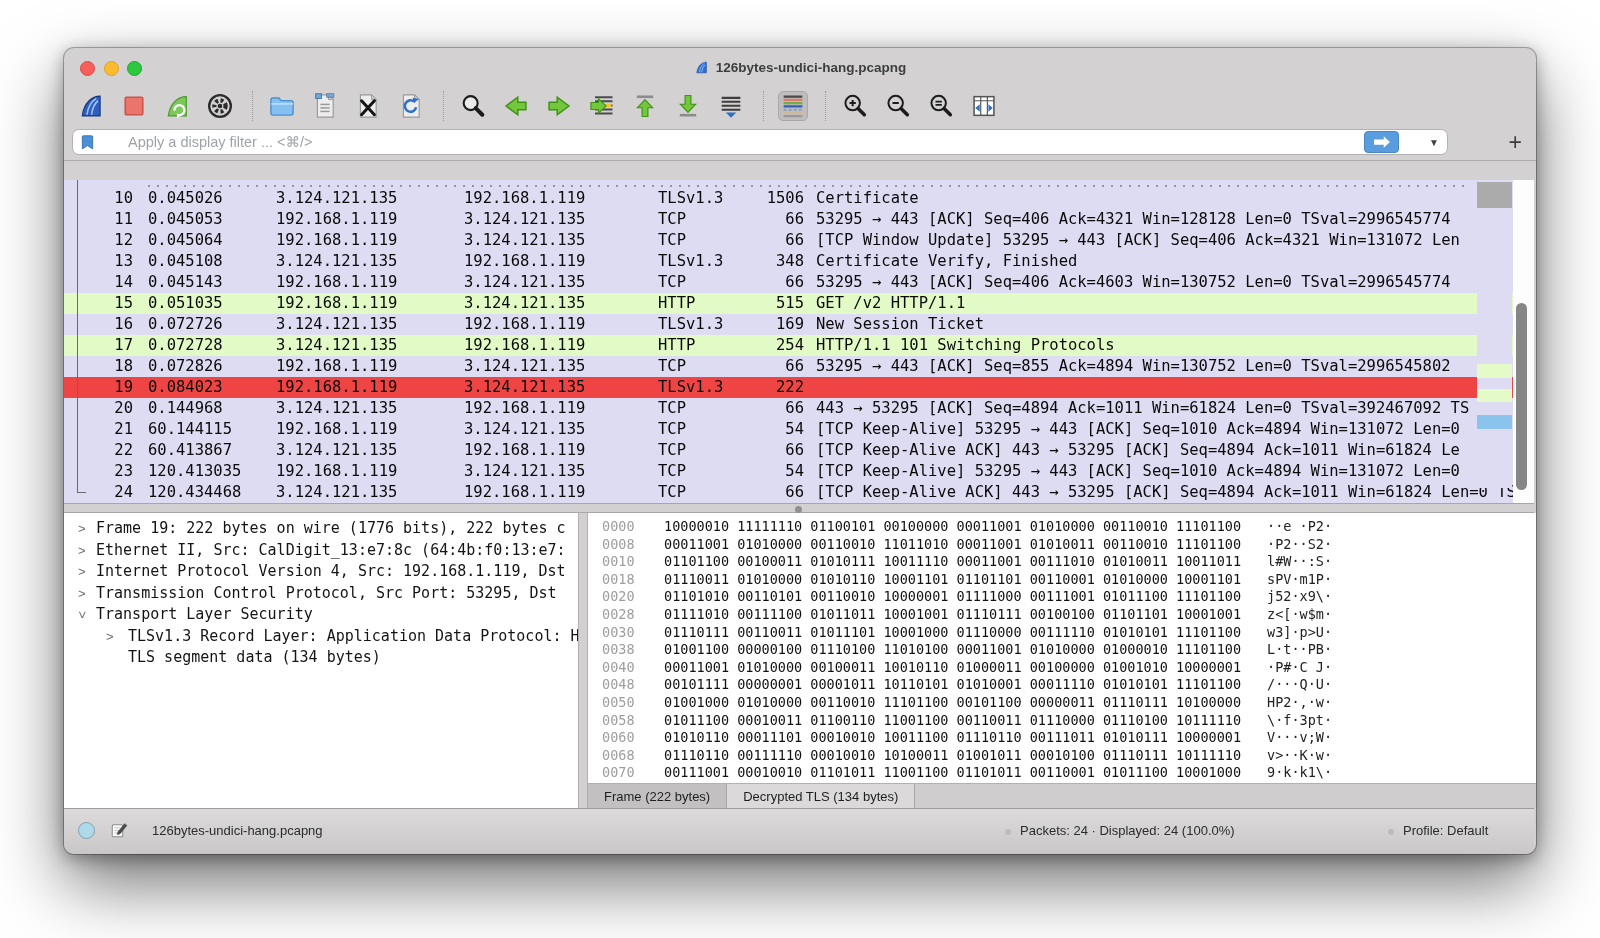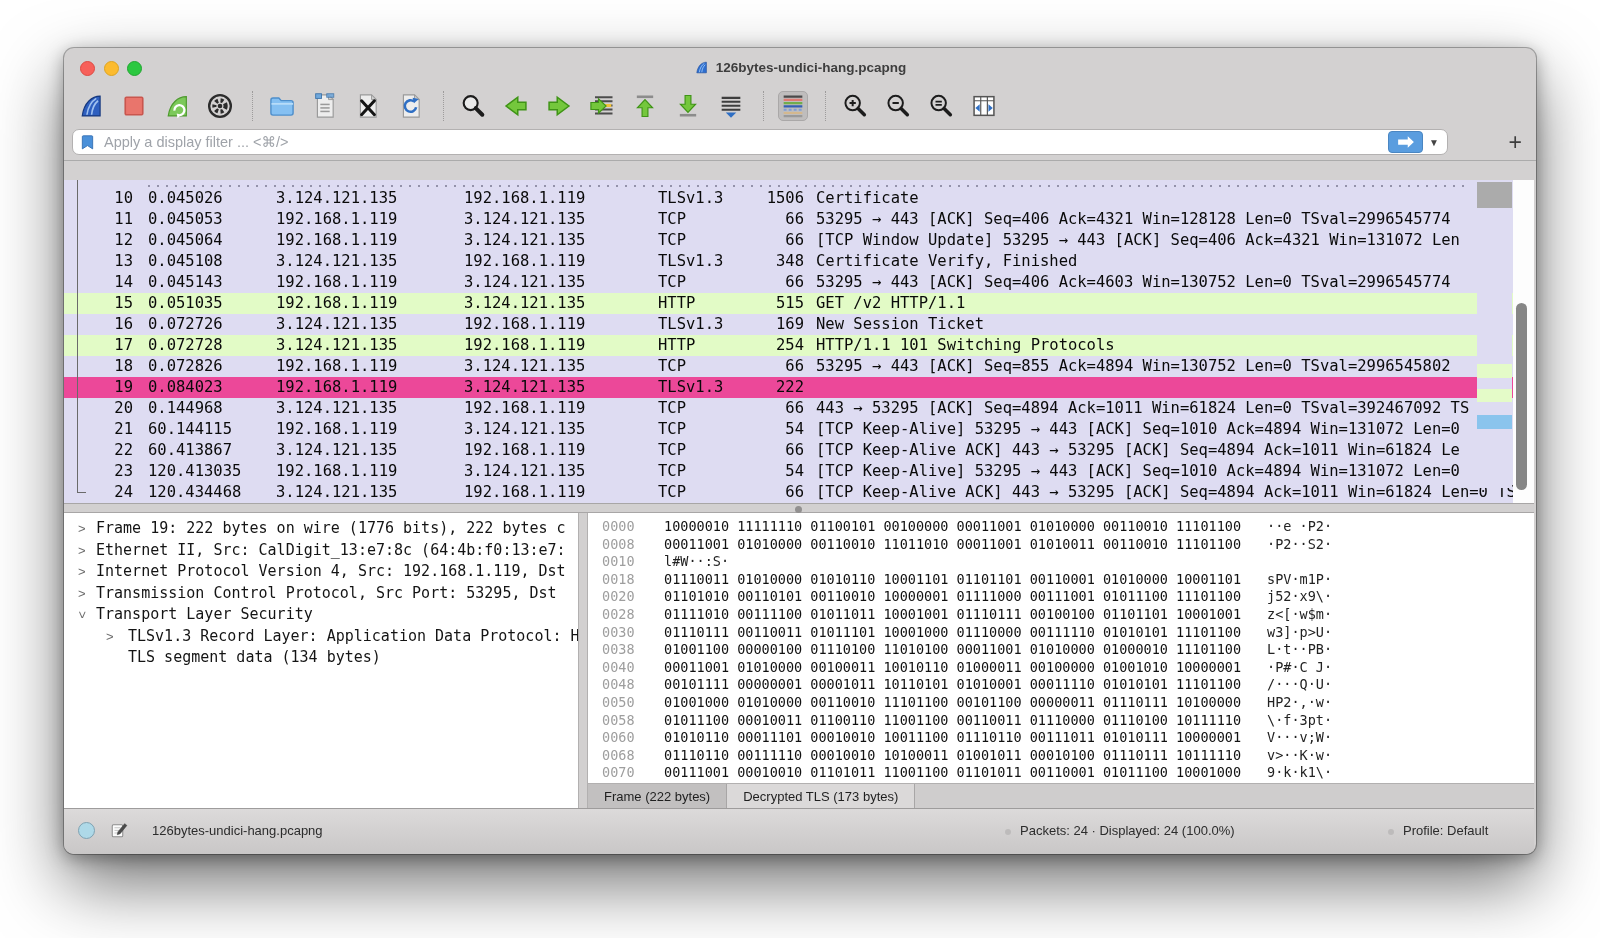--- a/index.html
+++ b/index.html
@@ -19,42 +19,42 @@
          gap:7px;font-size:13.5px;font-weight:700;color:#3e3e3e;}
   
   .toolbar{position:absolute;left:0;top:38px;right:0;height:40px;display:flex;align-items:center;padding-left:12px;}
   .tbtn{width:30px;height:30px;display:flex;align-items:center;justify-content:center;margin-right:13px;border-radius:5px;}
   .tbtn svg{width:28px;height:28px;}
   .tbtn.pressed{background:#bfbdbd;border:1px solid #aaa8a8;box-sizing:border-box;}
   .tsep{height:30px;border-left:1.5px dotted #9d9b9b;margin:0 14px 0 4px;}
   
   .filterbar{position:absolute;left:0;top:78px;right:0;height:34px;border-bottom:1px solid #ababab;}
   .filter-field{position:absolute;left:8px;top:3px;width:1376px;height:26px;background:#ffffff;border:1px solid #b3b1b1;
-                border-radius:7px;display:flex;align-items:center;box-sizing:border-box;padding:0 6px;}
+                border-radius:7px;display:flex;align-items:center;box-sizing:border-box;padding:0 6px;gap:24px;}
   .filter-field input{flex:1;border:none;outline:none;background:transparent;font-size:14.5px;color:#333;
                       font-family:"Liberation Sans",sans-serif;margin-left:6px;}
   .filter-field input::placeholder{color:#9fa3a9;}
   .apply-btn{width:33px;height:20px;background:#5a9ddf;border:1px solid #4a86c2;border-radius:4px;
              display:flex;align-items:center;justify-content:center;margin-right:6px;}
   .apply-btn svg{width:22px;height:14px;}
   .chev{font-size:10px;color:#444;margin-right:2px;}
   .plus-btn{position:absolute;right:14px;top:2px;font-size:23px;font-weight:300;color:#3d3d3d;line-height:28px;}
   
   .pl-header{position:absolute;left:0;top:112px;width:1470px;height:20px;background:#f6f6f6;
              border-bottom:1px solid #c6c6c6;display:flex;font-size:13.5px;color:#111;box-sizing:border-box;}
   .ph-cell{box-sizing:border-box;padding:1px 0 0 6px;border-right:1px solid #d9d9d9;overflow:hidden;white-space:nowrap;}
   .pl-rows{position:absolute;left:0;top:132px;width:1470px;height:323px;background:#ffffff;overflow:hidden;
            font-family:"DejaVu Sans Mono", monospace;font-size:15.5px;color:#0a0a0a;}
   .pl-row{display:flex;height:21px;line-height:21px;white-space:nowrap;}
   .pl-partial{height:8px;overflow:hidden;position:relative;}
   .pl-partial::after{content:"";position:absolute;left:84px;right:70px;bottom:1px;height:2.5px;
            background:repeating-linear-gradient(90deg, rgba(35,35,60,0.4) 0 2px, transparent 2px 9px);}
   .r-lav{background:#dedcf2;}
   .r-grn{background:#e2fbc6;}
-  .r-sel{background:#ec4899;}
+  .r-sel{background:#ef4444;}
   .c{box-sizing:border-box;overflow:hidden;flex-shrink:0;}
   .c-no{width:78px;text-align:right;padding-right:9px;}
   .c-time{width:128px;padding-left:6px;}
   .c-src{width:188px;padding-left:6px;}
   .c-dst{width:194px;padding-left:6px;}
   .c-proto{width:100px;padding-left:6px;}
   .c-len{width:58px;text-align:right;padding-right:6px;}
   .c-info{flex:1;padding-left:6px;overflow:hidden;}
   .related-line{position:absolute;left:13px;top:0;height:312px;border-left:1.5px solid #6a6a6a;z-index:5;}
   .related-corner{position:absolute;left:13px;top:301px;width:9px;height:11px;border-bottom:1.5px solid #6a6a6a;z-index:5;}
@@ -73,21 +73,21 @@
   .hsplit .dot{position:absolute;left:731px;top:2px;width:7px;height:7px;border-radius:50%;background:#929090;}
   .vsplit{position:absolute;left:514px;top:465px;width:10px;height:295px;background:#d2d0d0;
           border-left:1px solid #b2b0b0;border-right:1px solid #b2b0b0;box-sizing:border-box;}
   
   .detail-pane{position:absolute;left:0;top:465px;width:514px;height:295px;background:#ffffff;overflow:hidden;
                font-family:"DejaVu Sans Mono", monospace;font-size:15px;color:#141414;padding-top:5px;box-sizing:border-box;}
   .d-row{position:relative;height:21.5px;line-height:21.5px;white-space:nowrap;overflow:hidden;}
   .d-row .exp{position:absolute;font-family:"Liberation Sans",sans-serif;font-size:13px;color:#6b6b6b;top:0;}
   .d-row .exp.open{transform:rotate(90deg);}
   
-  .bytes-pane{position:absolute;left:524px;top:465px;width:946px;height:295px;background:#ffffff;overflow:hidden;}
+  .bytes-pane{position:absolute;left:524px;top:465px;width:946px;height:295px;background:#ffffff;overflow:hidden;padding-left:45px;}
   .bytes-rows{position:absolute;left:0;top:0;width:100%;height:270px;padding-top:5px;box-sizing:border-box;
               font-family:"DejaVu Sans Mono", monospace;font-size:13.5px;}
   .b-row{height:17.6px;line-height:17.6px;white-space:pre;display:flex;}
   .b-off{width:36px;margin-left:14px;color:#9e9e9e;flex-shrink:0;}
   .b-bits{margin-left:26px;color:#111;flex-shrink:0;}
   .b-ascii{margin-left:26px;color:#222;}
   .bytes-tabs{position:absolute;left:0;bottom:0;width:100%;height:25px;background:#cfcdcd;border-top:1px solid #b2b0b0;
               display:flex;box-sizing:border-box;}
   .btab{padding:0 16px;font-size:13px;color:#1f1f1f;display:flex;align-items:center;border-right:1px solid #a8a6a6;
         background:#c2c0c0;}
@@ -472,37 +472,37 @@
         <div class="d-row" style="padding-left: 32px;"><span class="exp open" style="left: 14px;">&gt;</span><span>Transport Layer Security</span></div>
         <div class="d-row" style="padding-left: 64px;"><span class="exp" style="left: 42px;">&gt;</span><span>TLSv1.3 Record Layer: Application Data Protocol: H</span></div>
         <div class="d-row" style="padding-left: 64px;"><span>TLS segment data (134 bytes)</span></div>
       </div>
     <div class="vsplit"></div>
 
     <div class="bytes-pane">
       <div class="bytes-rows" id="bytes-rows">
           <div class="b-row"><span class="b-off">0000</span><span class="b-bits">10000010 11111110 01100101 00100000 00011001 01010000 00110010 11101100</span><span class="b-ascii">··e ·P2·</span></div>
           <div class="b-row"><span class="b-off">0008</span><span class="b-bits">00011001 01010000 00110010 11011010 00011001 01010011 00110010 11101100</span><span class="b-ascii">·P2··S2·</span></div>
-          <div class="b-row"><span class="b-off">0010</span><span class="b-ascii">l#W··:S·</span></div>
+          <div class="b-row"><span class="b-off">0010</span><span class="b-bits">01101100 00100011 01010111 10011110 00011001 00111010 01010011 10011011</span><span class="b-ascii">l#W··:S·</span></div>
           <div class="b-row"><span class="b-off">0018</span><span class="b-bits">01110011 01010000 01010110 10001101 01101101 00110001 01010000 10001101</span><span class="b-ascii">sPV·m1P·</span></div>
           <div class="b-row"><span class="b-off">0020</span><span class="b-bits">01101010 00110101 00110010 10000001 01111000 00111001 01011100 11101100</span><span class="b-ascii">j52·x9\·</span></div>
           <div class="b-row"><span class="b-off">0028</span><span class="b-bits">01111010 00111100 01011011 10001001 01110111 00100100 01101101 10001001</span><span class="b-ascii">z&lt;[·w$m·</span></div>
           <div class="b-row"><span class="b-off">0030</span><span class="b-bits">01110111 00110011 01011101 10001000 01110000 00111110 01010101 11101100</span><span class="b-ascii">w3]·p&gt;U·</span></div>
           <div class="b-row"><span class="b-off">0038</span><span class="b-bits">01001100 00000100 01110100 11010100 00011001 01010000 01000010 11101100</span><span class="b-ascii">L·t··PB·</span></div>
           <div class="b-row"><span class="b-off">0040</span><span class="b-bits">00011001 01010000 00100011 10010110 01000011 00100000 01001010 10000001</span><span class="b-ascii">·P#·C J·</span></div>
           <div class="b-row"><span class="b-off">0048</span><span class="b-bits">00101111 00000001 00001011 10110101 01010001 00011110 01010101 11101100</span><span class="b-ascii">/···Q·U·</span></div>
           <div class="b-row"><span class="b-off">0050</span><span class="b-bits">01001000 01010000 00110010 11101100 00101100 00000011 01110111 10100000</span><span class="b-ascii">HP2·,·w·</span></div>
           <div class="b-row"><span class="b-off">0058</span><span class="b-bits">01011100 00010011 01100110 11001100 00110011 01110000 01110100 10111110</span><span class="b-ascii">\·f·3pt·</span></div>
           <div class="b-row"><span class="b-off">0060</span><span class="b-bits">01010110 00011101 00010010 10011100 01110110 00111011 01010111 10000001</span><span class="b-ascii">V···v;W·</span></div>
           <div class="b-row"><span class="b-off">0068</span><span class="b-bits">01110110 00111110 00010010 10100011 01001011 00010100 01110111 10111110</span><span class="b-ascii">v&gt;··K·w·</span></div>
           <div class="b-row"><span class="b-off">0070</span><span class="b-bits">00111001 00010010 01101011 11001100 01101011 00110001 01011100 10001000</span><span class="b-ascii">9·k·k1\·</span></div>
         </div>
       <div class="bytes-tabs" id="bytes-tabs">
           <div class="btab">Frame (222 bytes)</div>
-          <div class="btab active">Decrypted TLS (173 bytes)</div>
+          <div class="btab active">Decrypted TLS (134 bytes)</div>
         </div>
     </div>
 
     <div class="statusbar">
       <div class="expert-dot"></div>
       <span class="edit-ic">
         <svg width="18" height="18" viewBox="0 0 24 24">
             <rect x="3" y="5" width="14" height="16" rx="1.5" fill="#fbfbfb" stroke="#8d8d8d" stroke-width="1.4"></rect>
             <g stroke="#bdbdbd" stroke-width="1.2">
               <line x1="6" y1="9" x2="14" y2="9"></line>

